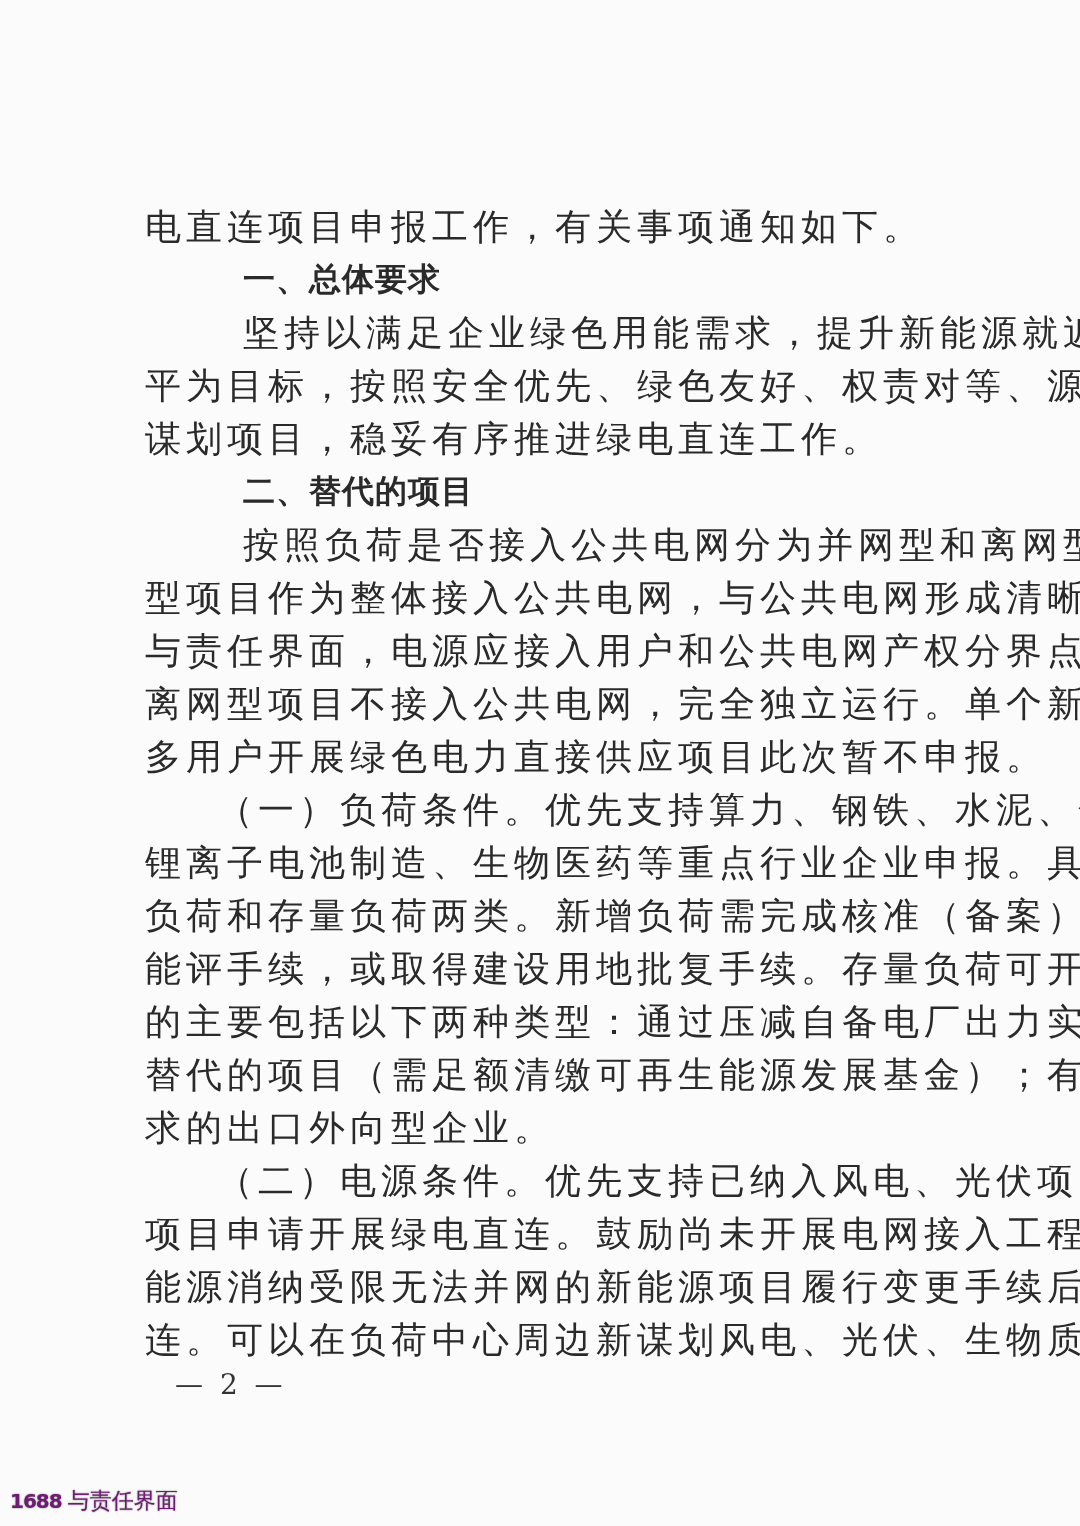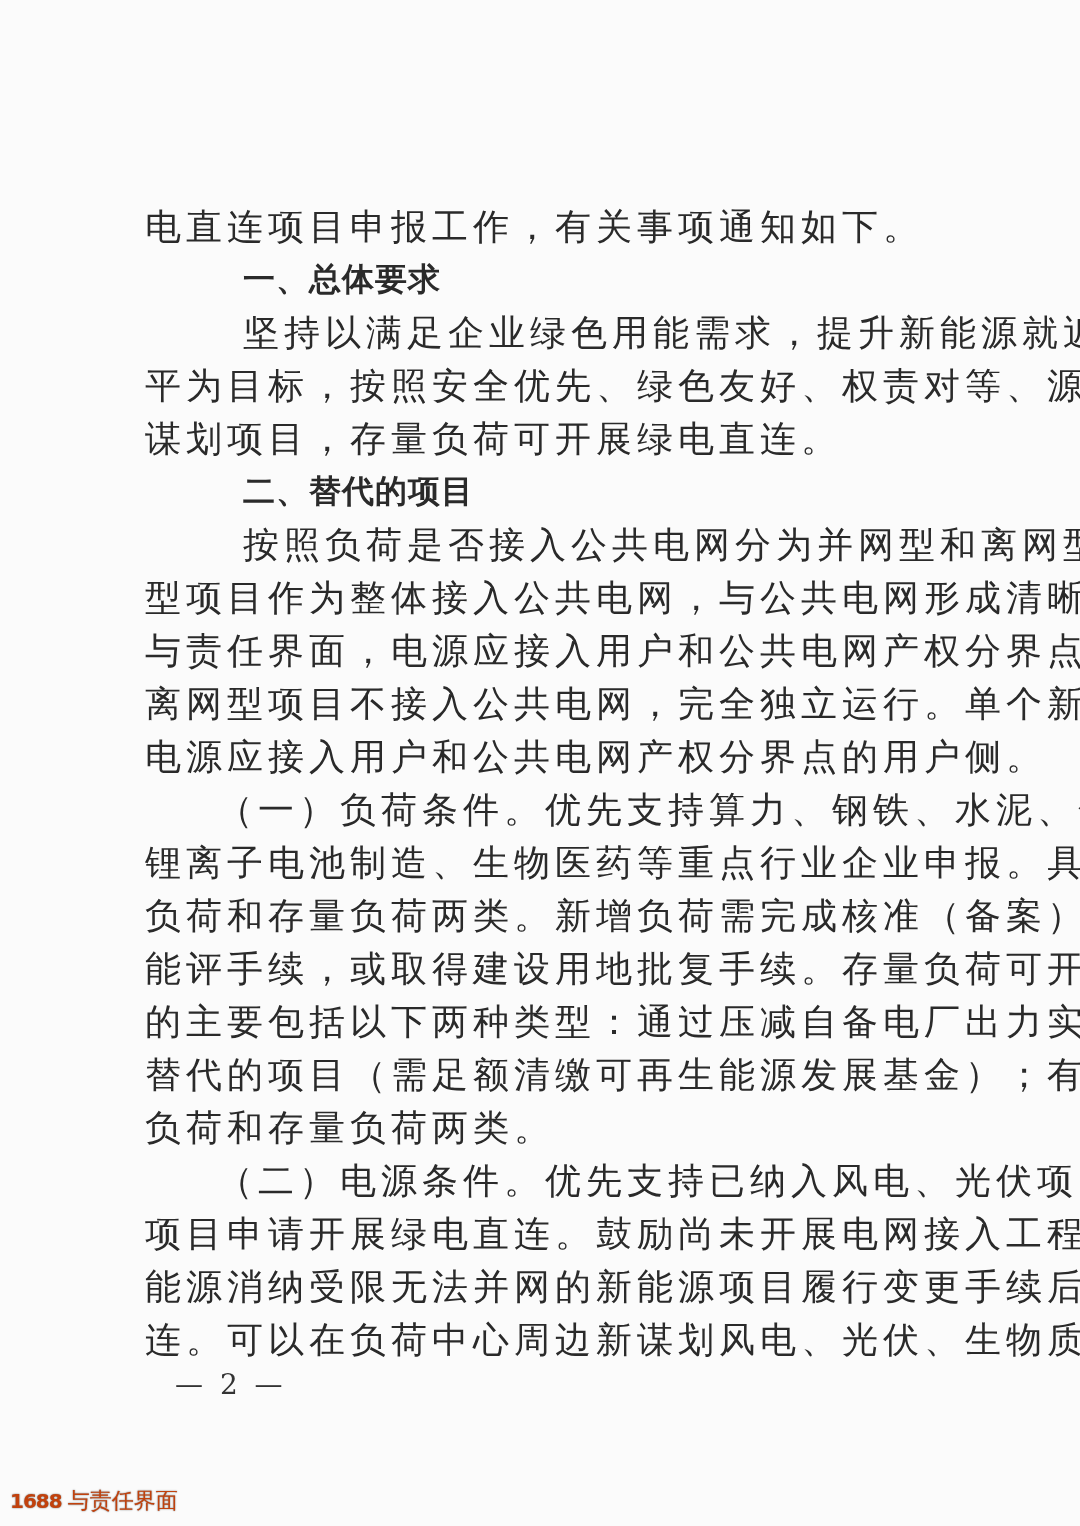--- a/index.html
+++ b/index.html
@@ -43,53 +43,53 @@
       letter-spacing: 4px;
       color: #333;
     }
     .watermark {
       position: absolute;
       left: 10px;
       top: 1486px;
       display: flex;
       align-items: center;
       gap: 6px;
-      color: #c2410c;
+      color: #701a75;
       font-family: "DejaVu Sans", "Liberation Sans", sans-serif;
       font-size: 22px;
       text-shadow: 0 0 2px #9a9a9a, 0 0 1px #888;
     }
     .wm-logo {
       font-weight: bold;
       font-size: 20px;
       letter-spacing: -1px;
     }
   </style>
 </head>
 <body>
 
 <div class="page">
   <div class="line" style="top:0px">电直连项目申报工作，有关事项通知如下。</div>
   <div class="line indent heading" style="top:53px">一、总体要求</div>
   <div class="line indent" style="top:106px">坚持以满足企业绿色用能需求，提升新能源就近就地消纳水</div>
   <div class="line" style="top:159px">平为目标，按照安全优先、绿色友好、权责对等、源荷匹配原则</div>
-  <div class="line" style="top:212px">谋划项目，存量负荷可开展绿电直连。</div>
+  <div class="line" style="top:212px">谋划项目，稳妥有序推进绿电直连工作。</div>
   <div class="line indent heading" style="top:265px">二、替代的项目</div>
   <div class="line indent" style="top:318px">按照负荷是否接入公共电网分为并网型和离网型两类。并网</div>
   <div class="line" style="top:371px">型项目作为整体接入公共电网，与公共电网形成清晰的物理界面</div>
   <div class="line" style="top:424px">与责任界面，电源应接入用户和公共电网产权分界点的用户侧；</div>
   <div class="line" style="top:477px">离网型项目不接入公共电网，完全独立运行。单个新能源项目向</div>
-  <div class="line" style="top:530px">电源应接入用户和公共电网产权分界点的用户侧。</div>
+  <div class="line" style="top:530px">多用户开展绿色电力直接供应项目此次暂不申报。</div>
   <div class="line indent-p" style="top:583px">（一）负荷条件。优先支持算力、钢铁、水泥、化工、制氢、</div>
   <div class="line" style="top:636px">锂离子电池制造、生物医药等重点行业企业申报。具体分为新增</div>
   <div class="line" style="top:689px">负荷和存量负荷两类。新增负荷需完成核准（备案）并取得环评、</div>
   <div class="line" style="top:742px">能评手续，或取得建设用地批复手续。存量负荷可开展绿电直连</div>
   <div class="line" style="top:795px">的主要包括以下两种类型：通过压减自备电厂出力实现清洁能源</div>
   <div class="line" style="top:848px">替代的项目（需足额清缴可再生能源发展基金）；有降碳刚性需</div>
-  <div class="line" style="top:901px">负荷和存量负荷两类。</div>
+  <div class="line" style="top:901px">求的出口外向型企业。</div>
   <div class="line indent-p" style="top:954px">（二）电源条件。优先支持已纳入风电、光伏项目储备库的</div>
   <div class="line" style="top:1007px">项目申请开展绿电直连。鼓励尚未开展电网接入工程建设或因新</div>
   <div class="line" style="top:1060px">能源消纳受限无法并网的新能源项目履行变更手续后开展绿电直</div>
   <div class="line" style="top:1113px">连。可以在负荷中心周边新谋划风电、光伏、生物质发电等新能</div>
 </div>
 
 <div class="page-number">— 2 —</div>
 
 <div class="watermark">
   <span class="wm-logo">1688</span>

